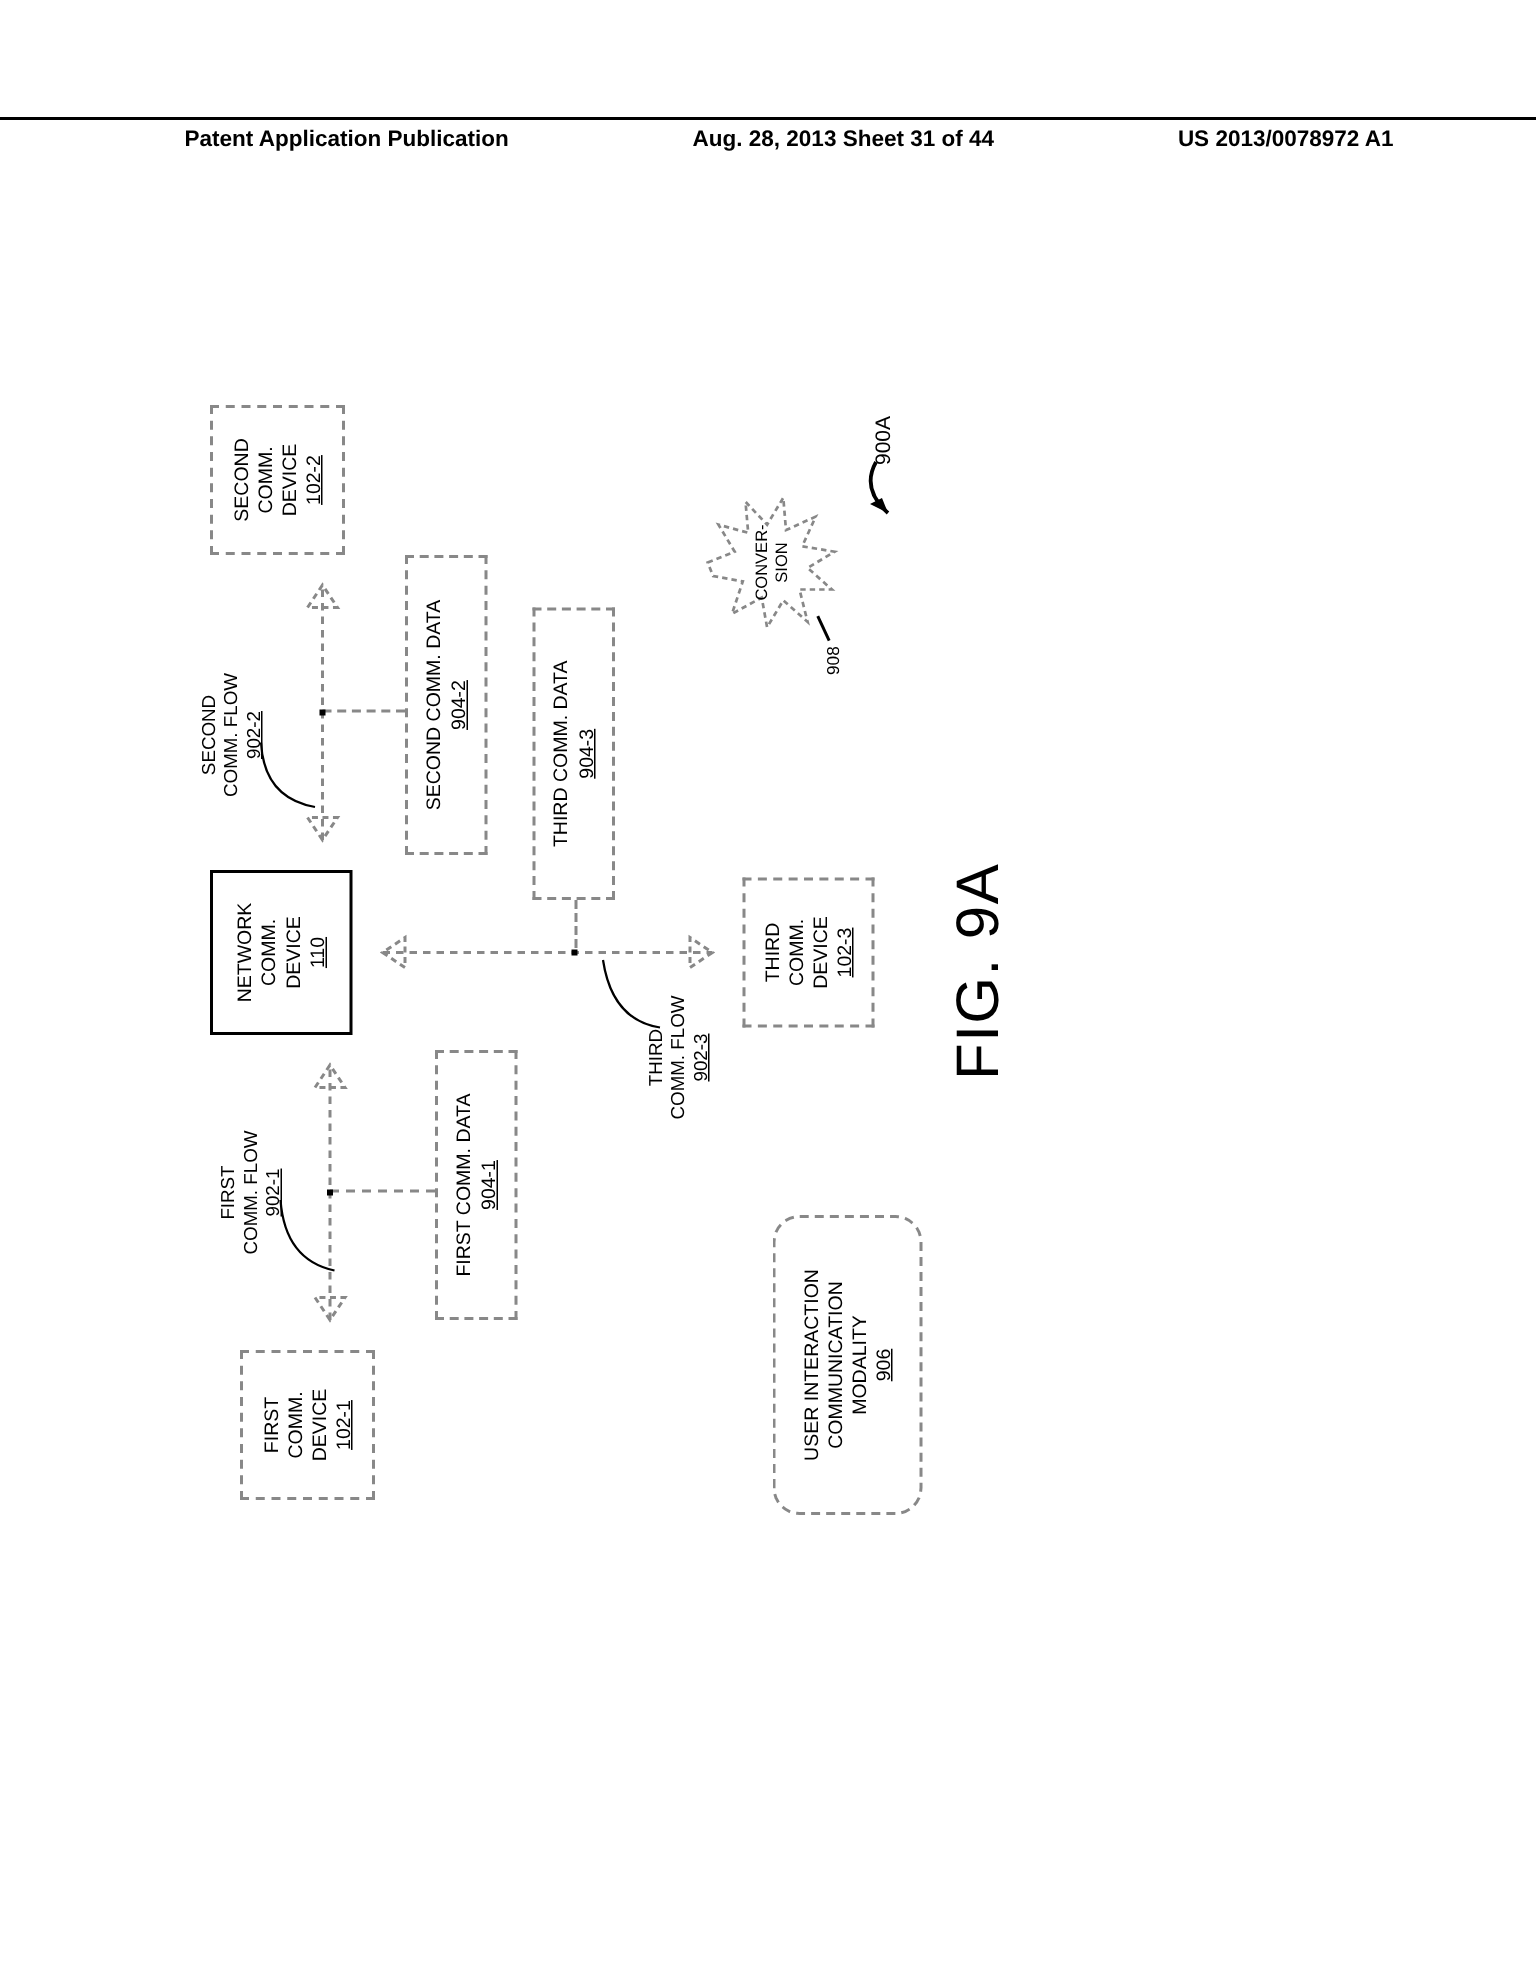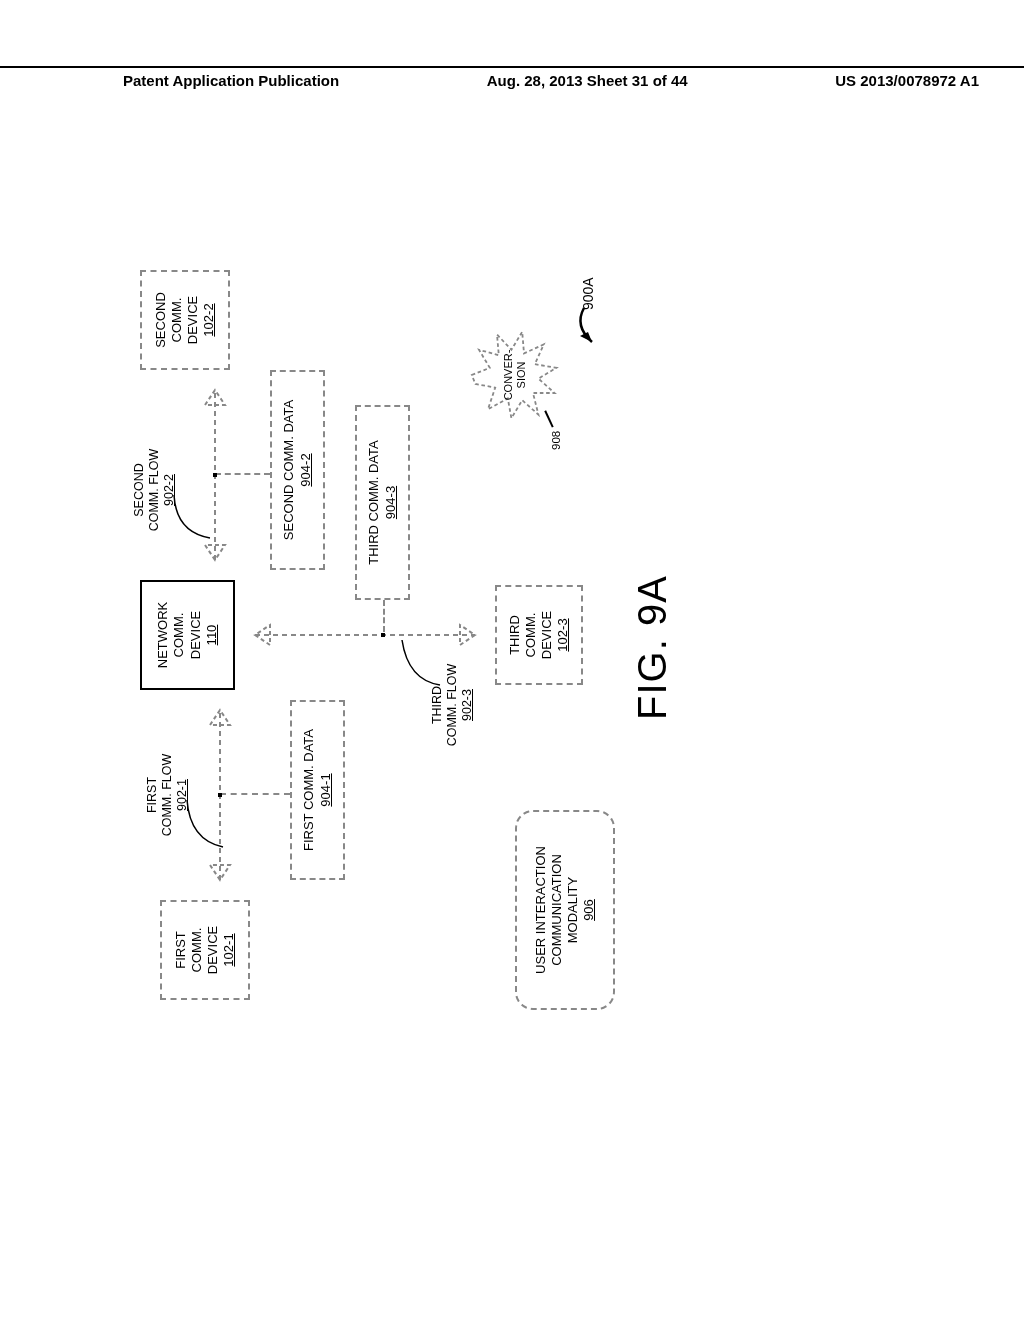--- a/index.html
+++ b/index.html
@@ -6,33 +6,33 @@
   body {
     width: 1024px;
     height: 1320px;
     background: #fff;
     font-family: Arial, Helvetica, sans-serif;
     position: relative;
     color: #000;
   }
   .header {
     position: absolute;
-    top: 66px;
+    top: 78px;
     left: 0;
     width: 1024px;
     border-top: 2px solid #000;
     padding-top: 4px;
     display: flex;
     justify-content: space-between;
     font-size: 15px;
     font-weight: bold;
   }
   .header .left { padding-left: 123px; }
   .header .center { }
-  .header .right { padding-right: 45px; }
+  .header .right { padding-right: 95px; }
 
   .figure-area {
     position: absolute;
     top: 250px;
     left: 140px;
     width: 720px;
     height: 760px;
   }
   
   .rotated {

